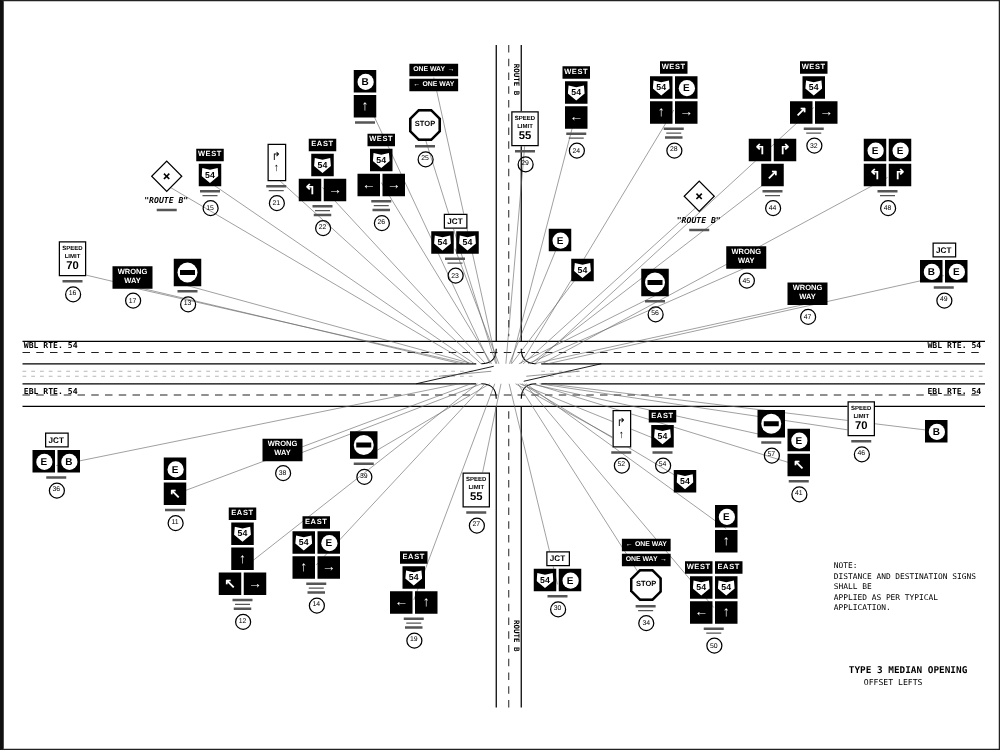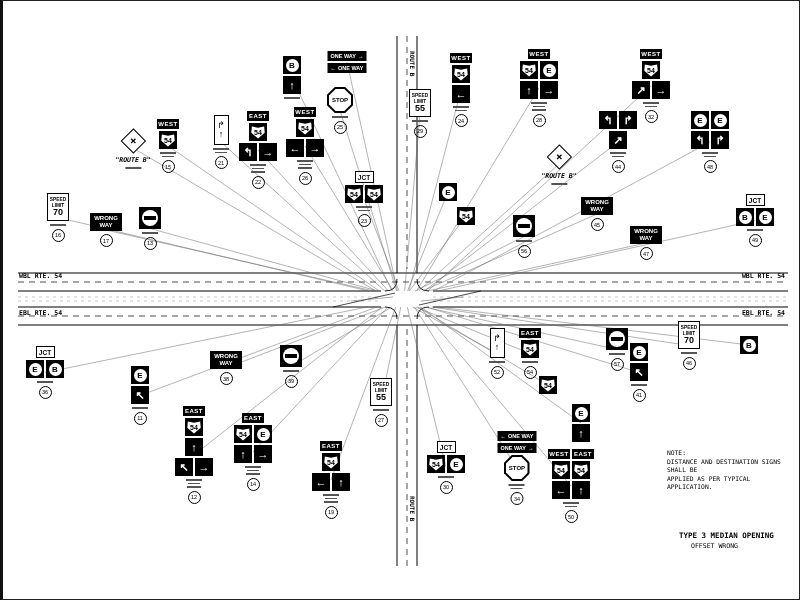--- a/index.html
+++ b/index.html
@@ -782,16 +782,16 @@
     </div>
 
   <div id="note">
     <span>NOTE:</span><br>
     <span>DISTANCE AND DESTINATION SIGNS SHALL BE</span><br>
     <span>APPLIED AS PER TYPICAL APPLICATION.</span>
   </div>
 
   <div id="title">
     <div>TYPE 3 MEDIAN OPENING</div>
-    <div class="sub">OFFSET WRONG</div>
+    <div class="sub">OFFSET LEFTS</div>
   </div>
 
 </div>
 
 </body></html>

